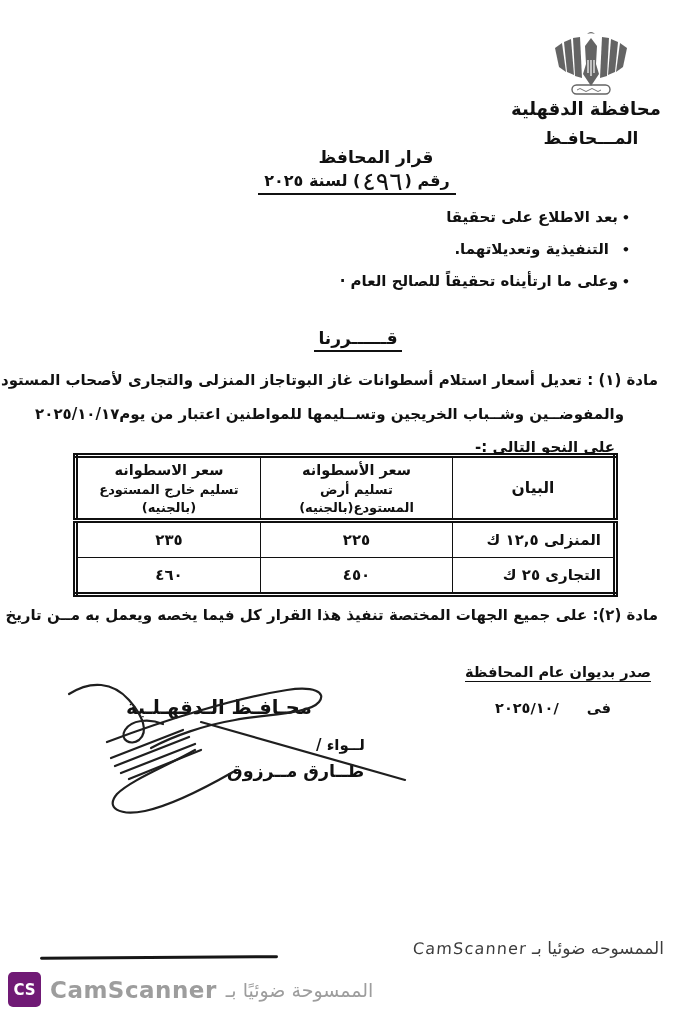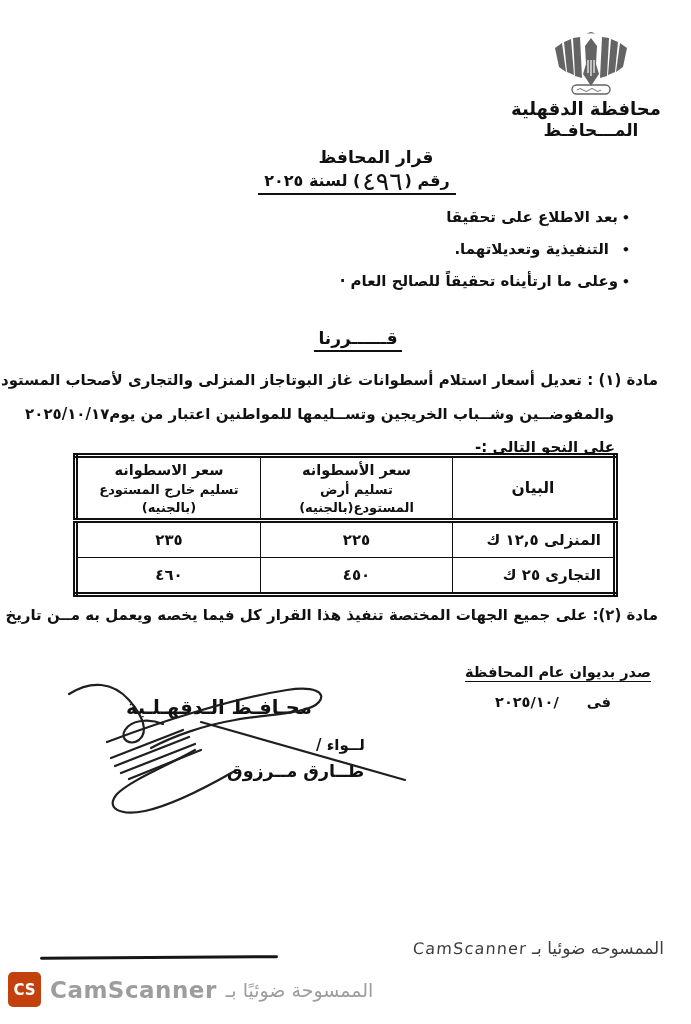--- a/index.html
+++ b/index.html
@@ -6,21 +6,21 @@
   .page{
     position:relative;width:691px;height:1024px;background:#ffffff;
     font-family:"DejaVu Sans",sans-serif;color:#111;overflow:hidden;
     margin:0 auto;direction:rtl;
   }
   .abs{position:absolute;}
   
   .letterhead{top:30px;right:30px;width:140px;text-align:center;}
   .eagle{display:block;margin:0 auto 2px auto;opacity:.85;}
   .gov-name{font-size:18px;font-weight:bold;white-space:nowrap;}
-  .gov-office{font-size:17px;font-weight:bold;margin-top:1px;}
+  .gov-office{font-size:17px;font-weight:bold;margin-top:9px;}
   
   .doc-title{top:147px;left:61px;right:0;text-align:center;font-size:17px;font-weight:bold;}
   .decree-line{top:171px;left:23px;right:0;text-align:center;}
   .decree-inner{display:inline-block;border-bottom:2.2px solid #111;padding:0 6px 2px 6px;font-size:16px;font-weight:bold;}
   .hand-num{font-size:25px;font-weight:500;line-height:18px;vertical-align:-4px;display:inline-block;padding:0 2px;}
   
   .preamble{top:204px;right:57px;left:28px;list-style:none;margin:0;padding:0;}
   .preamble li{display:flex;flex-direction:row;margin-bottom:5px;font-size:15px;font-weight:bold;line-height:27px;}
   .bullet{width:16px;flex:0 0 16px;text-align:center;}
   .bullet::before{content:"•";font-size:13px;}
@@ -28,53 +28,53 @@
   .b-cont{margin-right:9px;}
   .pre-3{margin-top:4px;}
   
   .decided{top:328px;left:25px;right:0;text-align:center;}
   .decided span{display:inline-block;border-bottom:2.5px solid #111;padding:0 4px 2px 4px;font-size:17px;font-weight:bold;}
   
   .article{right:33px;left:18px;text-align:right;font-size:15px;font-weight:bold;}
   .article-1{top:364px;line-height:33.5px;}
   .article-2{top:600px;line-height:31px;}
   .art-line{white-space:nowrap;}
-  .a1-l2{margin-right:44px;}
+  .a1-l2{margin-right:34px;}
   .a1-l3{margin-right:43px;}
   .a2-l2{margin-right:188px;}
   .date-ltr{display:inline-block;}
   
   .price-table{top:453px;right:73px;width:540px;border-collapse:collapse;table-layout:fixed;background:#fff;}
   .price-table{border:5px double #101010;}
   .price-table th,.price-table td{border:1.6px solid #101010;padding:0 8px;}
   .price-table thead th{border-bottom:5px double #101010;height:60px;vertical-align:middle;}
   .price-table tbody td{height:34px;text-align:center;font-size:15px;font-weight:bold;}
   .th-l1{display:block;font-size:14.5px;font-weight:bold;line-height:22px;}
   .th-l2{display:block;font-size:13px;font-weight:bold;line-height:18px;}
   .col-item{width:163px;}
   .col-wh{width:192px;}
   .col-out{width:185px;}
   .th-item{font-size:15.5px;font-weight:bold;text-align:center;}
   .cell-item{text-align:right !important;padding-right:12px !important;}
   
   .issued{top:664px;right:26px;width:214px;font-size:14.5px;font-weight:bold;text-align:center;}
   .issued-place{display:inline-block;border-bottom:1.8px solid #111;padding-bottom:1px;}
-  .issued-date{padding-right:10px;margin-top:12px;}
+  .issued-date{padding-right:10px;margin-top:18px;}
   .issued-date .d-val{margin-right:28px;display:inline-block;}
   
   .sig-title{left:126px;top:696px;font-size:19.5px;font-weight:bold;white-space:nowrap;}
   .sig-rank{left:316px;top:736px;font-size:15px;font-weight:bold;white-space:nowrap;}
   .sig-name{left:227px;top:761px;font-size:17.5px;font-weight:bold;white-space:nowrap;}
   .scrawl{left:55px;top:678px;}
   
   .bottom-line{left:40px;top:956px;width:238px;height:2.5px;background:#161616;border-radius:2px;transform:rotate(-.4deg);}
   .scan-note{top:938px;right:27px;direction:rtl;font-size:17px;color:#3c3c3c;letter-spacing:.5px;white-space:nowrap;}
   .note-latin{display:inline-block;transform:skewX(-4deg);letter-spacing:1.2px;font-size:16px;}
   .watermark{left:8px;top:972px;display:flex;align-items:center;gap:9px;direction:ltr;}
-  .cs-logo{width:33px;height:35px;background:#c2410c;border-radius:5px;color:#fff;
+  .cs-logo{width:33px;height:35px;background:#701a75;border-radius:5px;color:#fff;
            display:flex;align-items:center;justify-content:center;font-size:15px;font-weight:bold;}
   .wm-brand{font-size:23px;font-weight:bold;color:#9d9d9d;letter-spacing:.5px;}
   .wm-arabic{font-size:19px;color:#9d9d9d;direction:rtl;}
 </style>
 </head>
 <body>
 
 <div class="page">
 
   <div class="abs letterhead">

